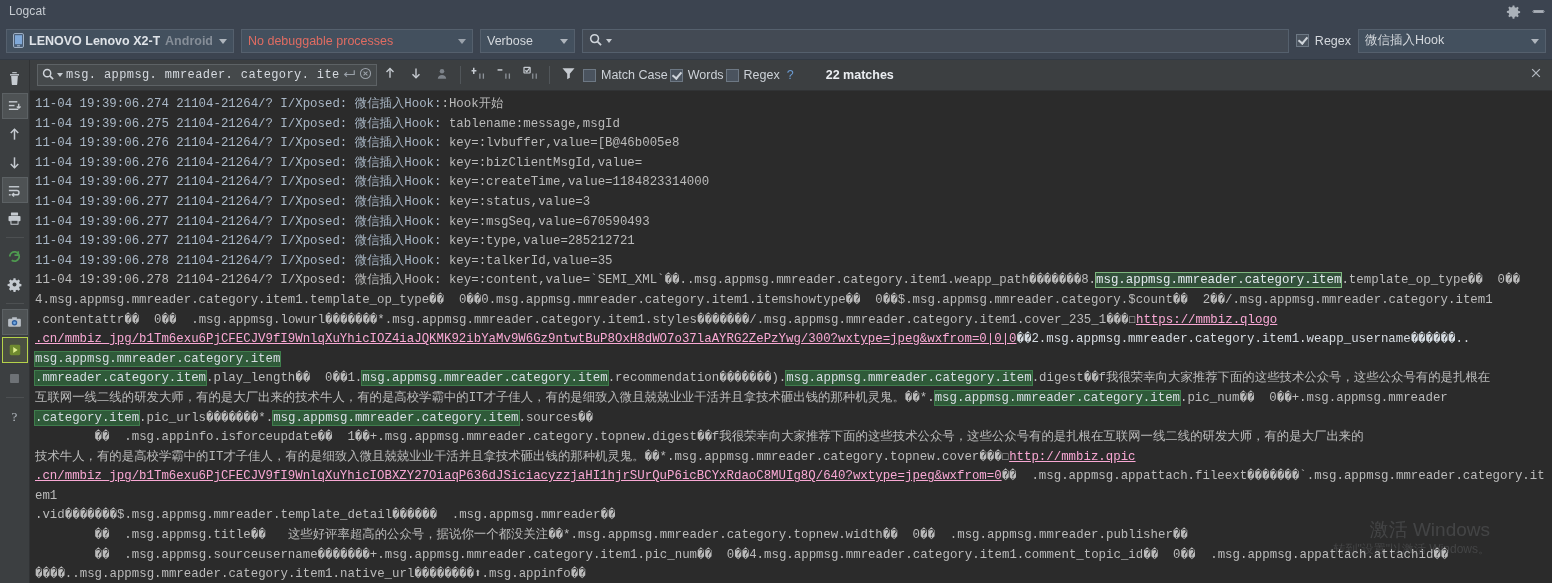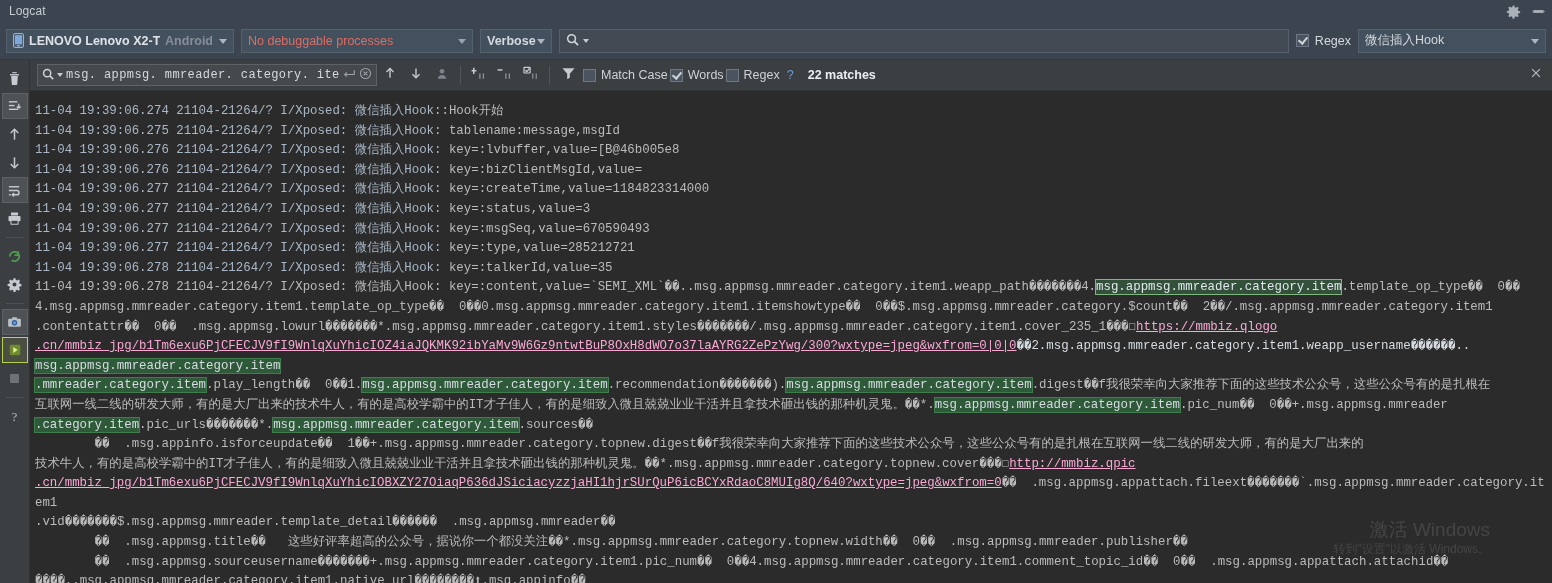--- a/index.html
+++ b/index.html
@@ -40,21 +40,21 @@
   .combo .arrow {
     position: absolute; right: 6px; top: 50%; margin-top: -2px;
     width: 0; height: 0; border-left: 4px solid transparent;
     border-right: 4px solid transparent; border-top: 5px solid #aeb5bd;
   }
   .combo-device { width: 228px; gap: 5px; font-weight: bold; }
   .combo-device .dev-label { color: #dfe3e8; white-space: nowrap; overflow: hidden; }
   .combo-device .dev-sub { color: #868e98; }
   .combo-process { width: 232px; color: #e06c62; align-items: center; }
   .combo-process .arrow { border-top-color: #9aa2ab; }
-  .combo-level { width: 72px; font-weight: bold; }
+  .combo-level { width: 95px; }
   .phone-icon { width: 11px; height: 15px; flex: 0 0 11px; }
 
   .search-wrap {
     flex: 1 1 auto; height: 24px; background: #434a54;
     border: 1px solid #55606d; display: flex; align-items: center;
     padding: 0 6px; gap: 4px; min-width: 60px;
   }
   .search-wrap input {
     flex: 1; background: transparent; border: 0; outline: none;
     color: #d8dce1; font-family: "Liberation Mono", monospace; font-size: 12px;
@@ -99,28 +99,28 @@
   .find-input-wrap {
     width: 340px; height: 22px; margin-left: 7px; background: #45494b;
     border: 1px solid #5d6265; display: flex; align-items: center; padding: 0 4px; gap: 3px;
   }
   .find-input-wrap input {
     flex: 1; background: transparent; border: 0; outline: none; color: #d6dae0;
     font-family: "Liberation Mono", monospace; font-size: 12px; letter-spacing: .4px;
   }
   .icon-btn { width: 26px; height: 24px; display: flex; align-items: center; justify-content: center; }
   .chk-row { display: flex; align-items: center; gap: 5px; font-size: 12.5px; color: #cdd2d8; margin-left: 2px; }
-  .matches { font-size: 12.5px; color: #ebeef2; font-weight: bold; margin-left: 14px; }
+  .matches { font-size: 12.5px; color: #ebeef2; font-weight: bold; margin-left: 32px; }
   .find-close { position: absolute; right: 9px; top: 6px; }
   .vsep { width: 1px; height: 18px; background: #51565a; margin: 0 5px; }
 
   
   .logarea {
     flex: 1 1 auto; min-height: 0; background: #2b2b2b; position: relative;
-    overflow: hidden; padding: 4px 0 8px 5px; margin-top: 7px;
+    overflow: hidden; padding: 4px 0 8px 5px;
   }
   .logline {
     font-family: "Liberation Mono", monospace;
     font-size: 12.4px; line-height: 19.6px; color: #bbbbbb;
     white-space: pre; letter-spacing: 0px;
   }
   .logline .ts { color: #a9b7c6; }
   .logline .tag { color: #a9b7c6; }
   .hl {
     background: #2f5a39; outline: 1px solid #3f7d4c; color: #d6dce2;
@@ -433,21 +433,21 @@
         <div class="logline"><span class="ts">11-04 19:39:06.274 21104-21264/? I/Xposed:</span> <span class="tag">微信插入Hook:</span><span>:Hook开始</span></div>
         <div class="logline"><span class="ts">11-04 19:39:06.275 21104-21264/? I/Xposed:</span> <span class="tag">微信插入Hook:</span><span> tablename:message,msgId</span></div>
         <div class="logline"><span class="ts">11-04 19:39:06.276 21104-21264/? I/Xposed:</span> <span class="tag">微信插入Hook:</span><span> key=:lvbuffer,value=[B@46b005e8</span></div>
         <div class="logline"><span class="ts">11-04 19:39:06.276 21104-21264/? I/Xposed:</span> <span class="tag">微信插入Hook:</span><span> key=:bizClientMsgId,value=</span></div>
         <div class="logline"><span class="ts">11-04 19:39:06.277 21104-21264/? I/Xposed:</span> <span class="tag">微信插入Hook:</span><span> key=:createTime,value=1184823314000</span></div>
         <div class="logline"><span class="ts">11-04 19:39:06.277 21104-21264/? I/Xposed:</span> <span class="tag">微信插入Hook:</span><span> key=:status,value=3</span></div>
         <div class="logline"><span class="ts">11-04 19:39:06.277 21104-21264/? I/Xposed:</span> <span class="tag">微信插入Hook:</span><span> key=:msgSeq,value=670590493</span></div>
         <div class="logline"><span class="ts">11-04 19:39:06.277 21104-21264/? I/Xposed:</span> <span class="tag">微信插入Hook:</span><span> key=:type,value=285212721</span></div>
         <div class="logline"><span class="ts">11-04 19:39:06.278 21104-21264/? I/Xposed:</span> <span class="tag">微信插入Hook:</span><span> key=:talkerId,value=35</span></div>
 
-        <div class="wrapblock"><span class="ts">11-04 19:39:06.278 21104-21264/? I/Xposed:</span> <span class="tag">微信插入Hook:</span><span> key=:content,value=`SEMI_XML`��..msg.appmsg.mmreader.category.item1.weapp_path�������4.</span><span class="hl-cur">msg.appmsg.mmreader.category.item</span><span>.template_op_type��  0��</span></div>
+        <div class="wrapblock"><span class="ts">11-04 19:39:06.278 21104-21264/? I/Xposed:</span> <span class="tag">微信插入Hook:</span><span> key=:content,value=`SEMI_XML`��..msg.appmsg.mmreader.category.item1.weapp_path�������8.</span><span class="hl-cur">msg.appmsg.mmreader.category.item</span><span>.template_op_type��  0��</span></div>
 
         <div class="wrapblock"><span>4.msg.appmsg.mmreader.category.item1.template_op_type��  0��0.msg.appmsg.mmreader.category.item1.itemshowtype��  0��$.msg.appmsg.mmreader.category.$count��  2��/.msg.appmsg.mmreader.category.item1</span></div>
 
         <div class="wrapblock"><span>.contentattr��  0��  .msg.appmsg.lowurl�������*.msg.appmsg.mmreader.category.item1.styles�������/.msg.appmsg.mmreader.category.item1.cover_235_1���</span><span>☐</span><span class="lnk">https://mmbiz.qlogo</span></div>
 
         <div class="wrapblock"><span class="lnk">.cn/mmbiz_jpg/b1Tm6exu6PjCFECJV9fI9WnlqXuYhicIOZ4iaJQKMK92ibYaMv9W6Gz9ntwtBuP8OxH8dWO7o37laAYRG2ZePzYwg/300?wxtype=jpeg&amp;wxfrom=0|0|0</span><span class="hl" style="background:transparent;outline:none;">��2.msg.appmsg.mmreader.category.item1.weapp_username������..</span></div>
 
         <div class="wrapblock"><span class="hl">msg.appmsg.mmreader.category.item</span></div>
 
         <div class="wrapblock"><span class="hl">.mmreader.category.item</span><span>.play_length��  0��1.</span><span class="hl">msg.appmsg.mmreader.category.item</span><span>.recommendation�������).</span><span class="hl">msg.appmsg.mmreader.category.item</span><span>.digest��f我很荣幸向大家推荐下面的这些技术公众号，这些公众号有的是扎根在</span></div>

